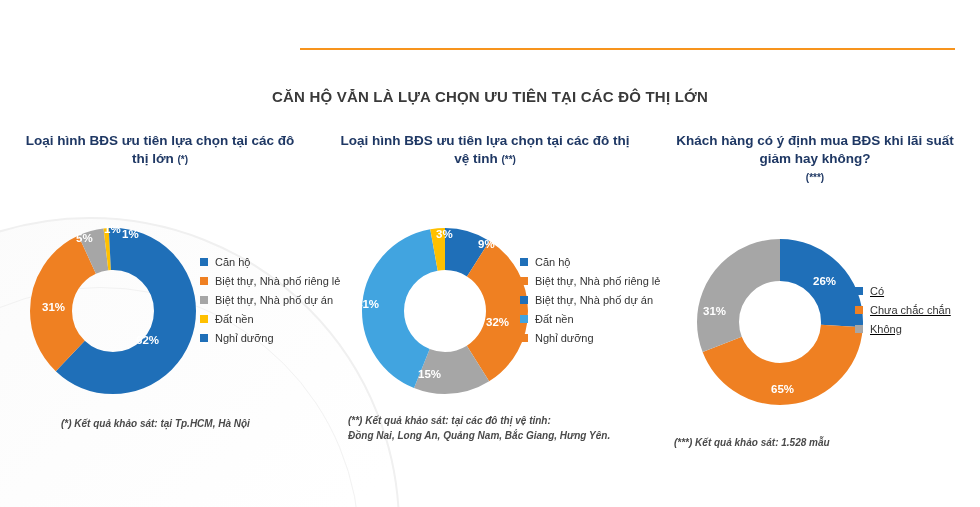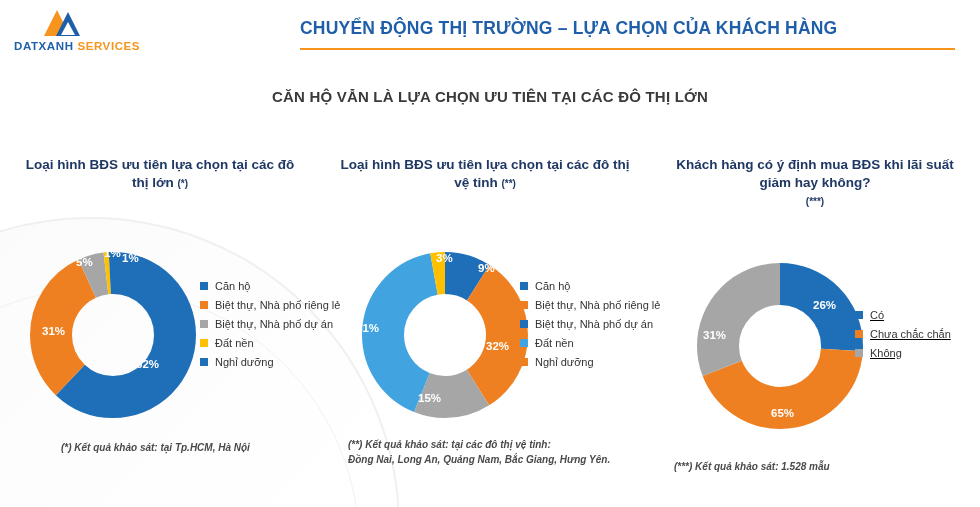--- a/index.html
+++ b/index.html
@@ -78,21 +78,21 @@
     background:#f7941d;
   }
   .subtitle {
     position:absolute; top:88px; left:0; width:980px;
     text-align:center;
     font-size:15px; font-weight:bold; color:#3a3a3a;
     letter-spacing:0.2px;
     z-index:3;
   }
   .panels {
-    position:absolute; top:156px; left:0; width:980px; height:290px;
+    position:absolute; top:132px; left:0; width:980px; height:290px;
     display:flex; z-index:3;
   }
   .panel { position:relative; height:290px; }
   .panel-1 { width:320px; }
   .panel-2 { width:330px; }
   .panel-3 { width:330px; }
   .panel-title {
     font-size:13.5px; font-weight:bold; color:#1f3864;
     text-align:center; line-height:1.35;
     padding:0 18px;
@@ -124,32 +124,20 @@
     line-height:1.5;
   }
 </style>
 </head>
 <body>
 
 <div class="bg-swoosh"></div>
 <div class="bg-swoosh2"></div>
 
 <div class="header">
-  <div class="logo">
-    <div class="logo-mark">
-      <div class="tri-o"></div>
-      <div class="tri-b"></div>
-      <div class="tri-w"></div>
-    </div>
-    <div class="logo-text">
-      <span>DATXANH</span>
-      <span class="svc">SERVICES</span>
-    </div>
-  </div>
-  <div class="header-title">CHUYỂN ĐỘNG THỊ TRƯỜNG – LỰA CHỌN CỦA KHÁCH HÀNG</div>
   <div class="header-rule"></div>
 </div>
 
 <div class="subtitle">CĂN HỘ VẪN LÀ LỰA CHỌN ƯU TIÊN TẠI CÁC ĐÔ THỊ LỚN</div>
 
 <div class="panels">
 
   <div class="panel panel-1">
     <div class="panel-title">
       <span>Loại hình BĐS ưu tiên lựa chọn tại các đô thị lớn</span>

